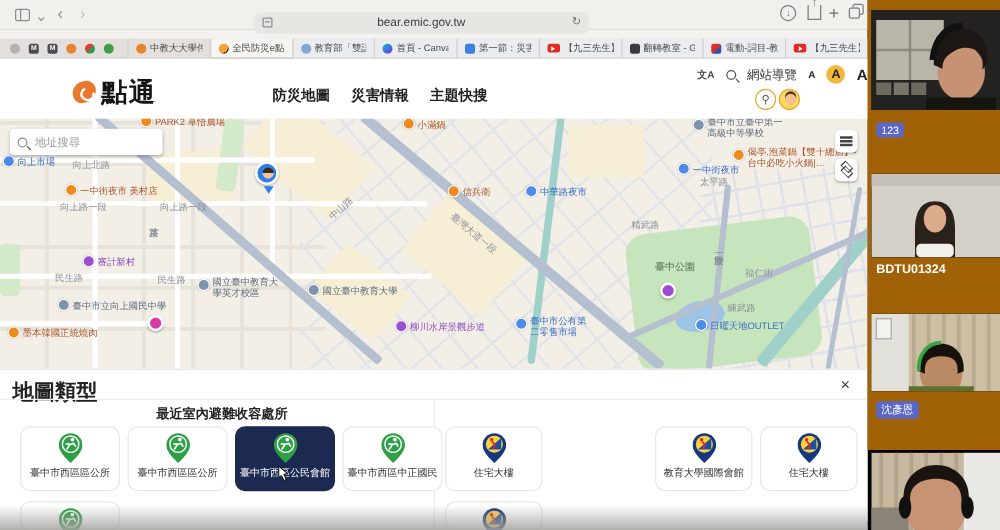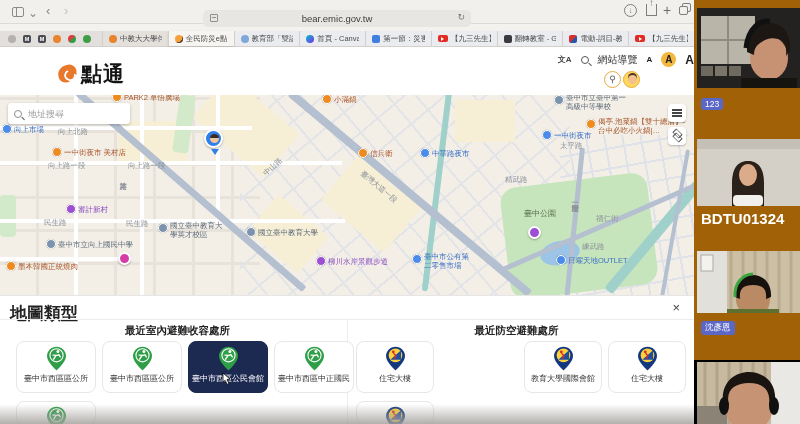--- a/index.html
+++ b/index.html
@@ -114,21 +114,21 @@
   .card.sel .clabel{color:#fff;}
   .card.part{top:105px;height:24px;overflow:hidden;}
   .pin{width:19px;height:25px;flex:0 0 auto;}
   .cursor{position:absolute;left:222px;top:372px;width:10px;height:14px;z-index:5;}
   .fade{position:absolute;left:0;top:404px;width:694px;height:20px;background:linear-gradient(rgba(190,188,184,0),rgba(164,162,158,.85));pointer-events:none;}
 
   
   #vside{position:absolute;left:694px;top:0;width:106px;height:360px;background:#a16207;}
   .vtile{position:absolute;left:3px;width:103px;overflow:hidden;background:#111;}
   .vbadge{position:absolute;left:7px;background:#5b67c7;color:#fff;font-size:8.5px;padding:1px 4px;border-radius:3px;}
-  .vname{position:absolute;left:7px;color:#fff;font-size:15px;font-weight:bold;}
+  .vname{position:absolute;left:7px;color:#fff;font-size:10px;font-weight:bold;}
   .camdot{position:absolute;left:3px;top:8px;width:5px;height:5px;border-radius:50%;background:#34c85a;}
 </style>
 </head>
 <body>
 
 <div id="stage">
   <div id="win"></div>
 
   <div id="toolbar">
     <div class="tbico ic-sidebar" style="left:12px"></div>
@@ -198,20 +198,25 @@
       <span class="ic-trans">文A</span>
       <span class="ic-mag"></span>
       <span class="txt">網站導覽</span>
       <span class="fbtn s">A</span>
       <span class="fbtn m">A</span>
       <span class="fbtn l">A</span>
     </div>
     <div id="logo">
       <span class="hand"></span>
       <span>點通</span>
+    </div>
+    <div id="mainnav">
+      <span class="nitem">防災地圖</span>
+      <span class="nitem">災害情報</span>
+      <span class="nitem">主題快搜</span>
     </div>
     <div class="hcircle hc1">⚲</div>
     <div class="hcircle hc2"></div>
   </div>
 
   <div id="map">
     <div class="grid1"></div>
     <div class="grid2"></div>
     <div class="grid3"></div>
     <div class="yz" style="left:200px;top:3px;width:92px;height:56px;transform:rotate(40deg)"></div>
@@ -287,21 +292,20 @@
   </div>
   <div class="userpin" style="top:129px"></div>
   <div class="userpin-tail" style="top:149px"></div>
 
   <div id="panel">
     <div class="ptitle">地圖類型</div>
     <div class="pclose">×</div>
     <div class="pdivh"></div>
     <div class="pdivv"></div>
     <div class="sectitle" style="left:8px;width:339px">最近室內避難收容處所</div>
-    <div class="sectitle" style="left:347px;width:339px">最近防空避難處所</div>
 
     <div class="card" style="left:16px;width:80px">
       <svg class="pin" viewBox="0 0 24 30">
           <path d="M12 0C5.4 0 0 5.3 0 11.9 0 20 12 30 12 30s12-10 12-18.1C24 5.3 18.6 0 12 0z" fill="#2e9e47"></path>
           <circle cx="12" cy="11" r="8.3" fill="#2e9e47" stroke="#fff" stroke-width="1.4"></circle>
           <circle cx="13.8" cy="6.3" r="1.9" fill="#fff"></circle>
           <path d="M8 16.5l3.2-5.2 4-1 2 3.2" stroke="#fff" stroke-width="1.7" fill="none"></path>
           <path d="M7 10.8h4.2" stroke="#fff" stroke-width="1.5"></path>
         </svg>
       <span class="clabel">臺中市西區區公所</span>

